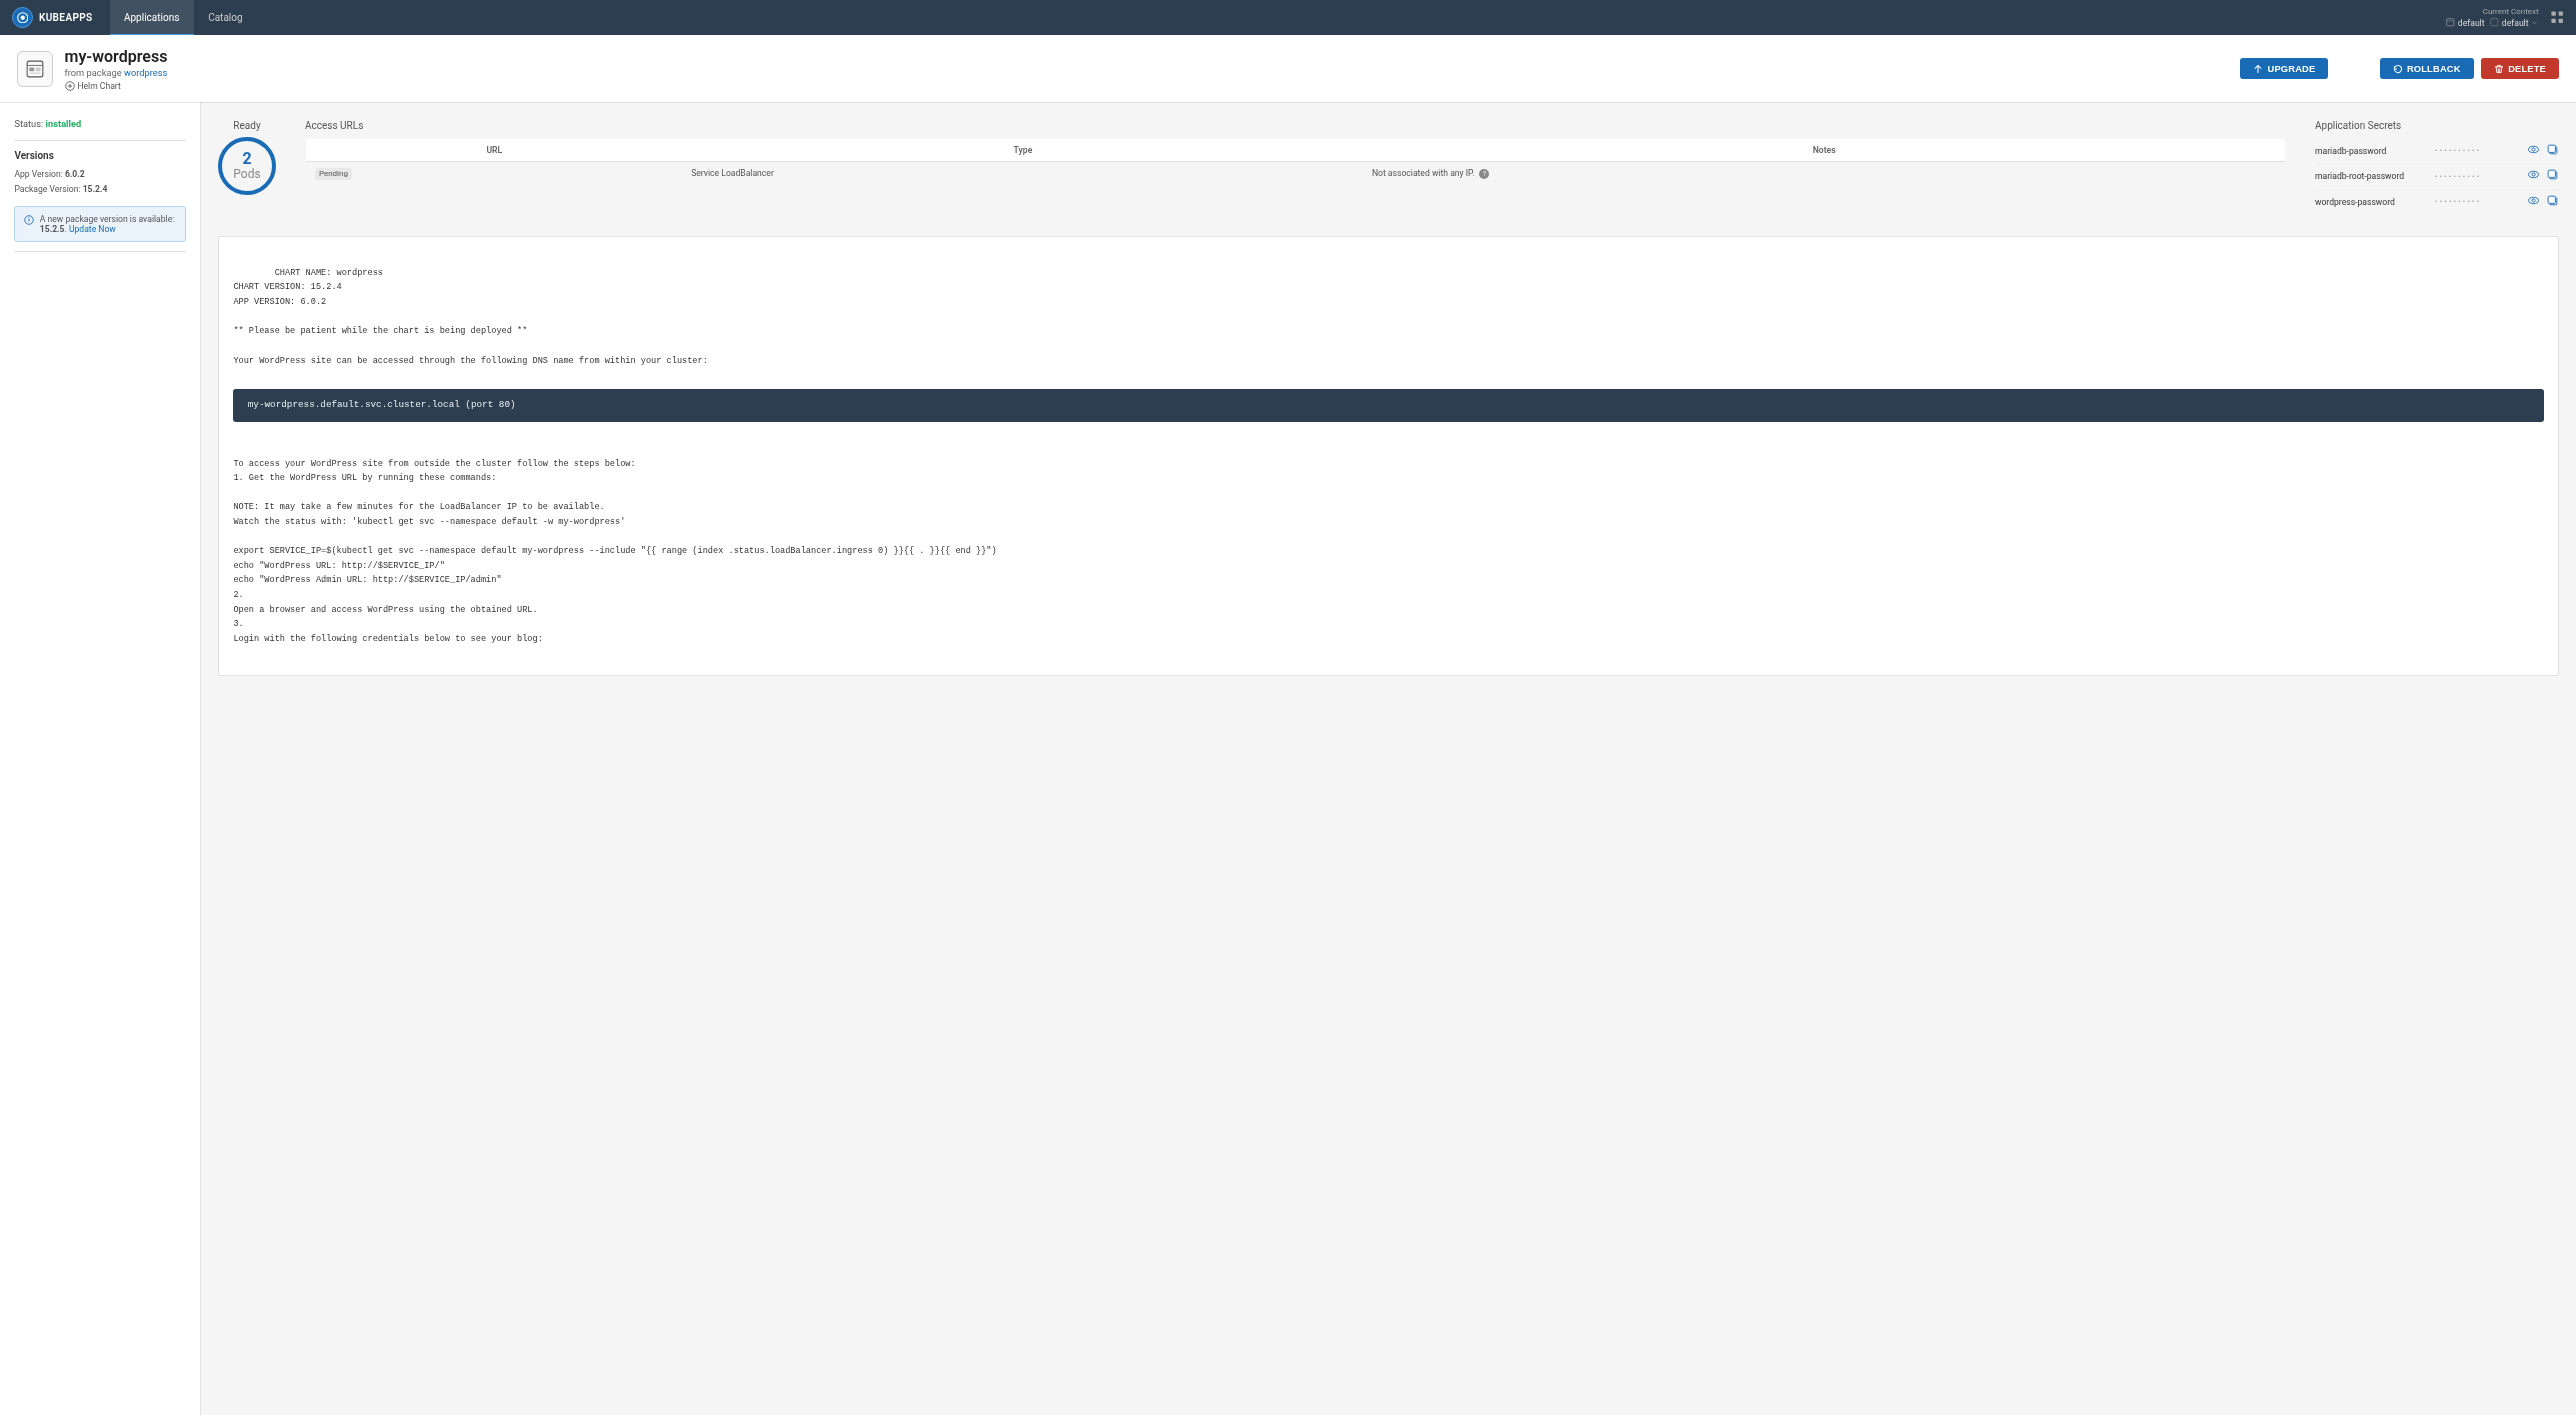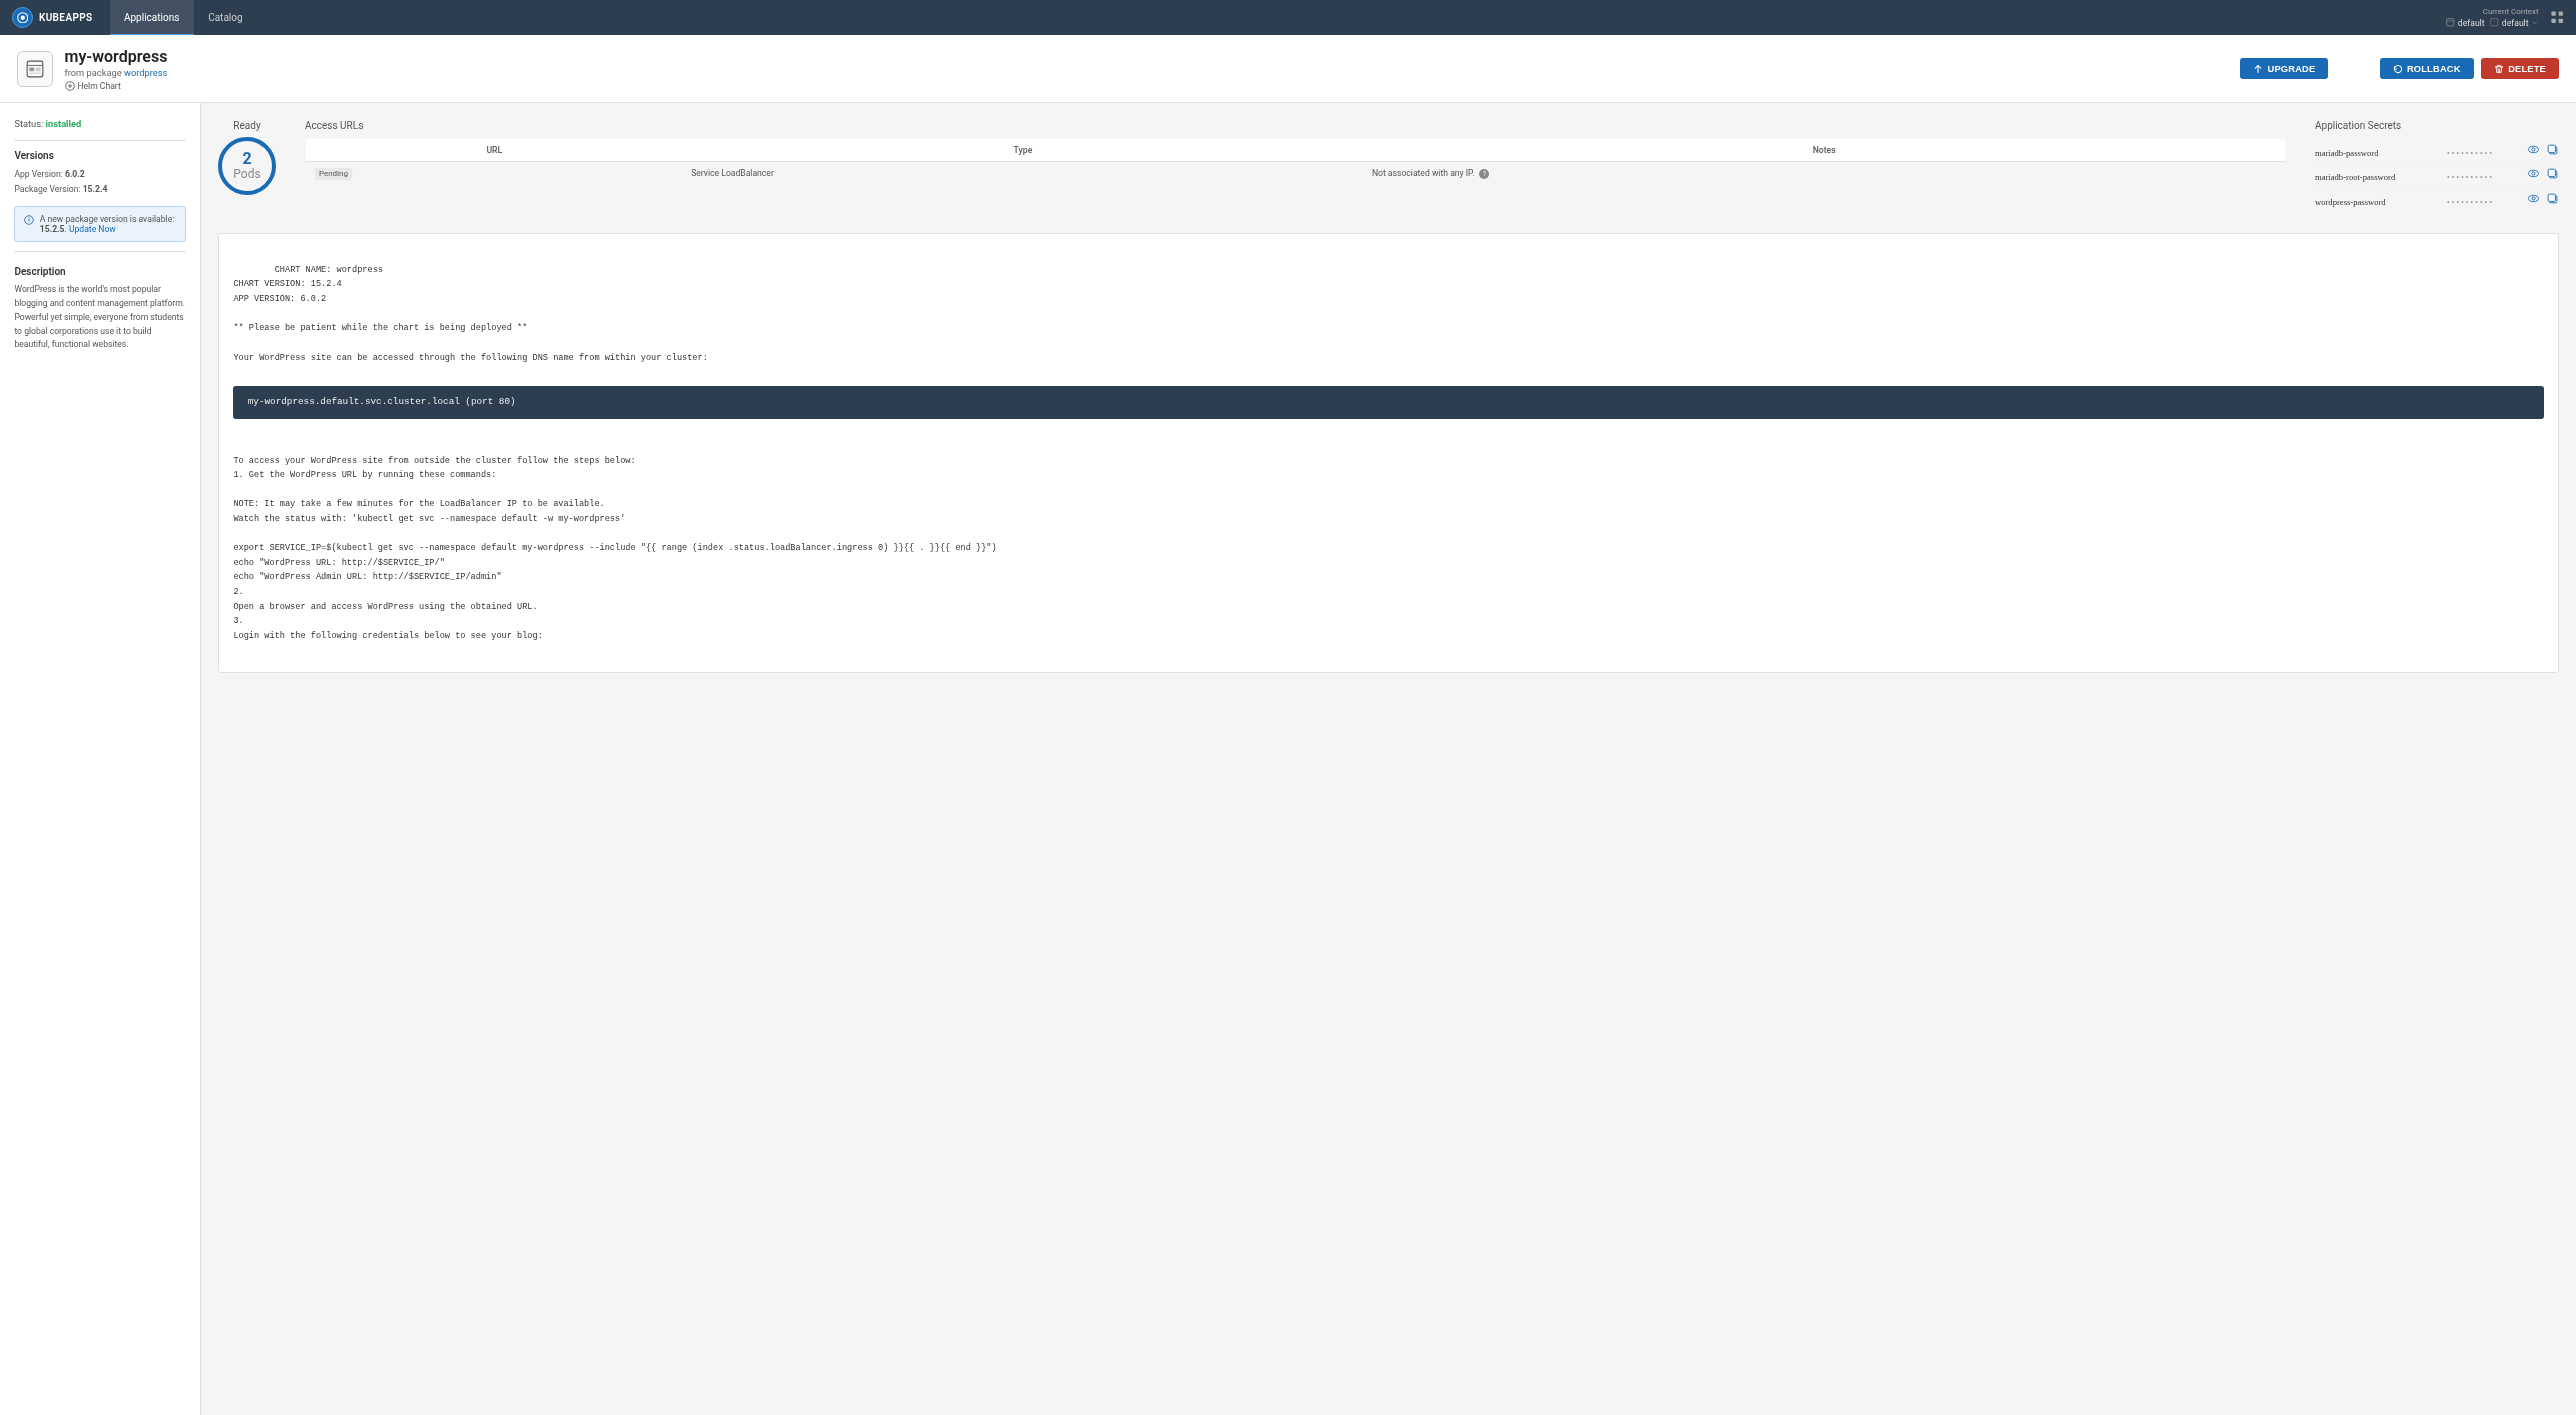--- a/index.html
+++ b/index.html
@@ -256,24 +256,23 @@
     }
 
     
     .secrets-section {
       min-width: 244px;
     }
     .secrets-header {
       font-size: 10px; color: #555; margin-bottom: 7.2px;
     }
     .secret-row {
-      display: flex; align-items: flex-end; gap: 17px;
+      display: flex; align-items: center; gap: 5px;
       padding: 4.3px 0;
       border-bottom: 0.7px solid #f0f0f0;
-      font-family: Liberation Serif, serif;
     }
     .secret-row:last-child { border-bottom: none; }
     .secret-name {
       font-size: 8.6px; color: #333; min-width: 115px;
     }
     .secret-dots {
       color: #999; font-size: 7.2px; letter-spacing: 2.2px; flex: 1;
     }
     .secret-actions {
       display: flex; gap: 5.8px;
@@ -437,24 +436,20 @@
             <circle cx="7" cy="3.5" r="0.7" fill="#1a6bb5"></circle>
           </svg>
         <span>
           <span>A new package version is available:</span>
           <strong>15.2.5</strong>.
           <a href="#">Update Now</a>
         </span>
       </div>
     </div>
     <hr class="sidebar-divider">
-    <div class="desc-section">
-      <div class="desc-title">Description</div>
-      <div class="desc-text">WordPress is the world's most popular blogging and content management platform. Powerful yet simple, everyone from students to global corporations use it to build beautiful, functional websites.</div>
-    </div>
   </div>
 
   <div class="right-content">
 
     <div class="top-info-row">
 
       <div class="ready-section">
         <span class="ready-label">Ready</span>
         <div class="ready-circle">
           <span class="ready-number">2</span>

